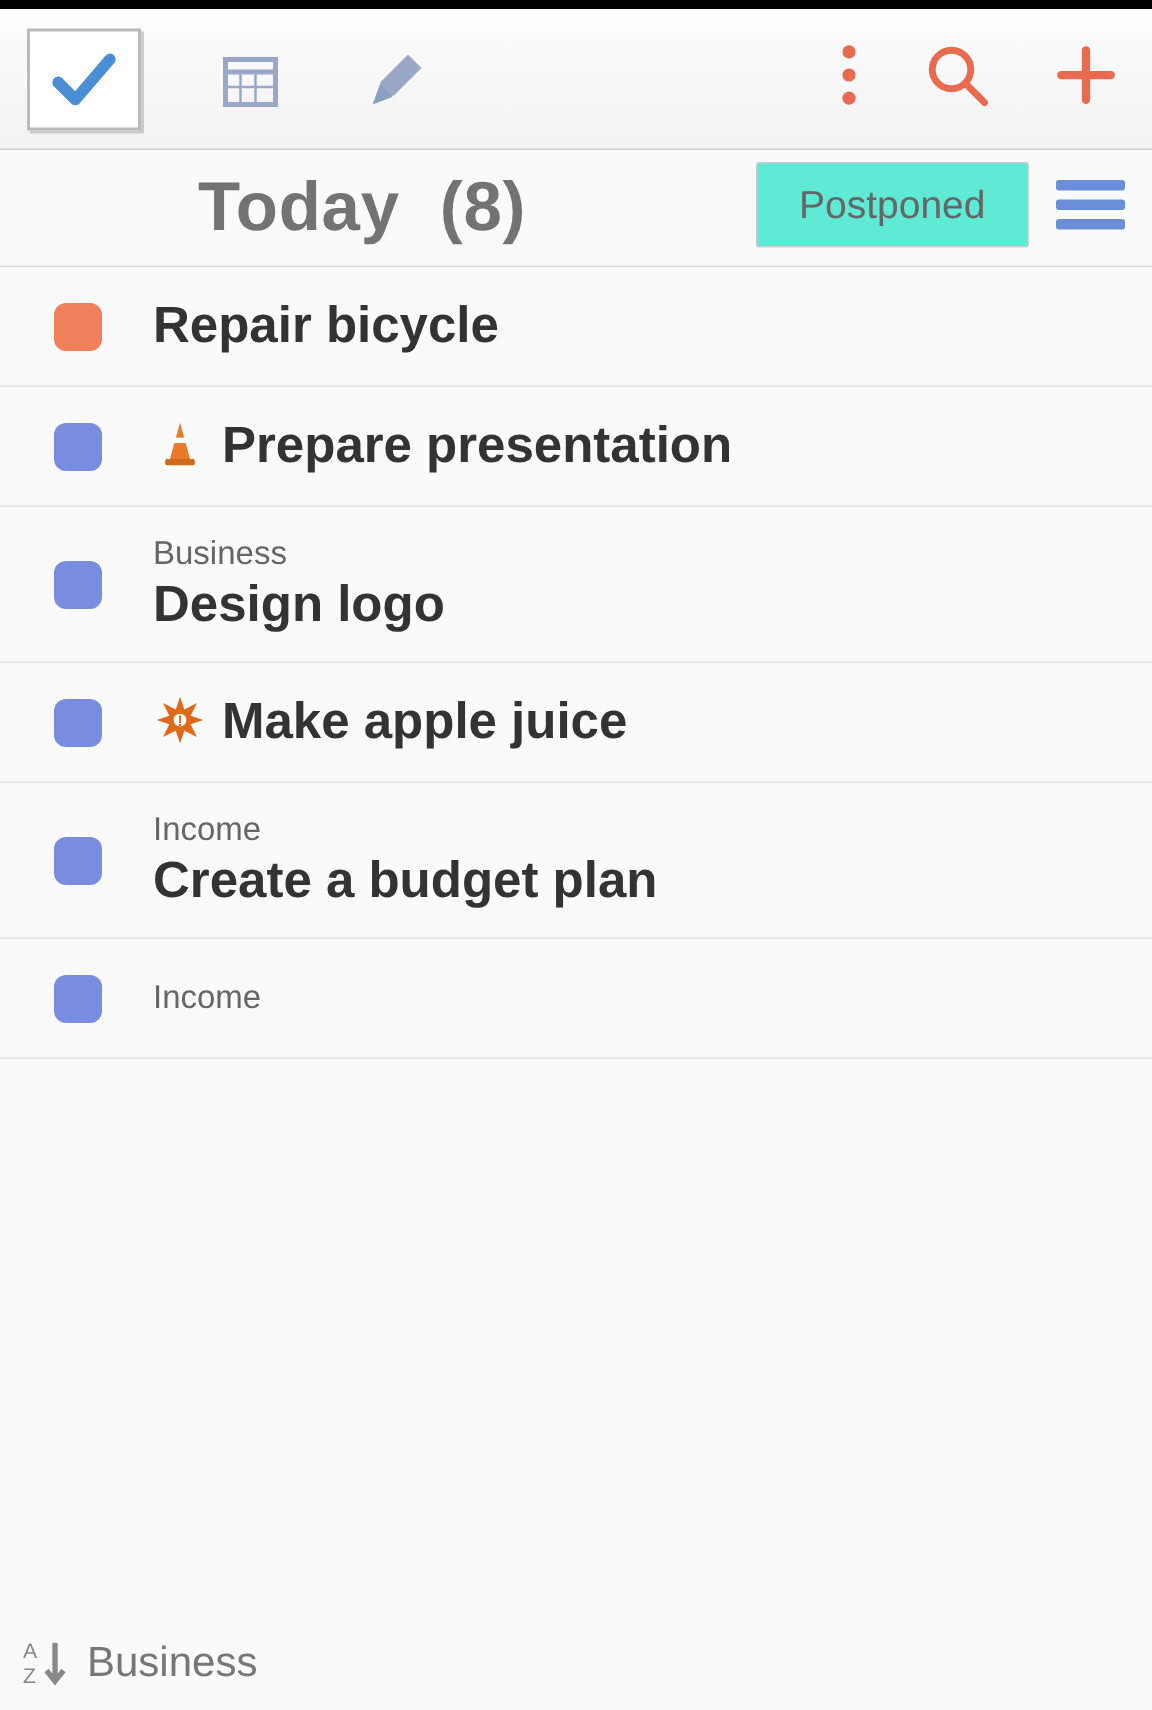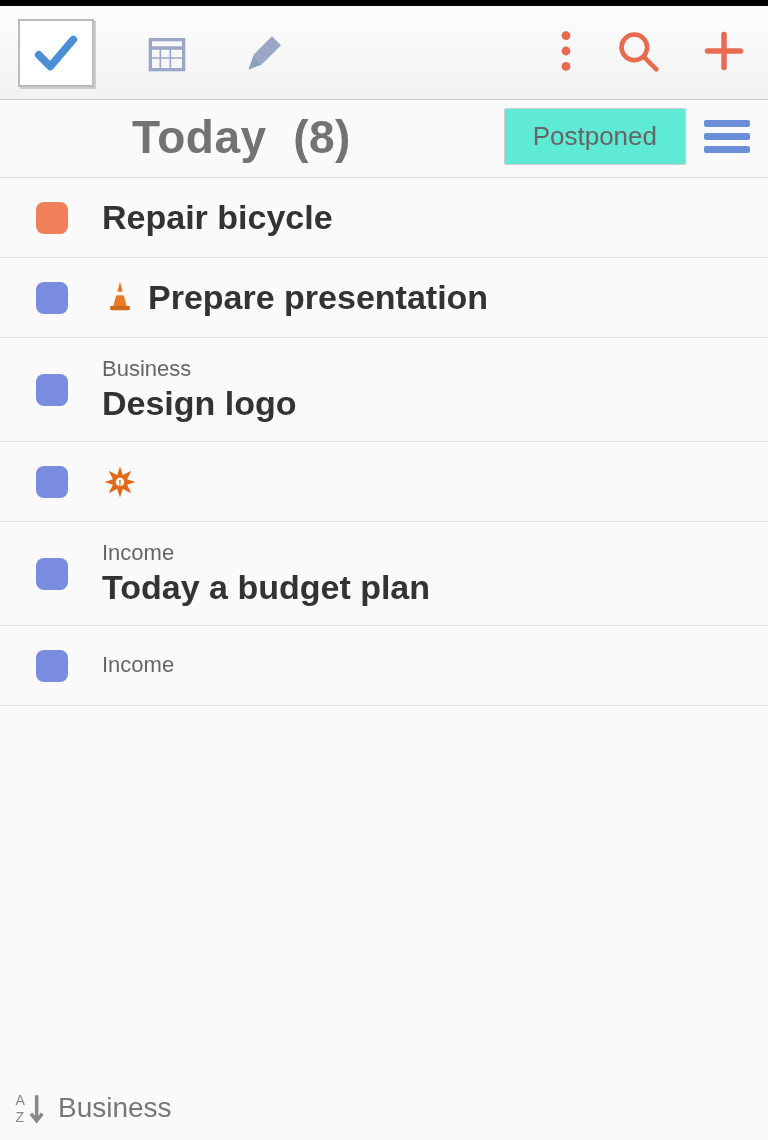--- a/index.html
+++ b/index.html
@@ -190,29 +190,30 @@
       <div class="color-box c-blue"></div>
       <div class="task-body">
         <div class="task-title-line">
           <span class="task-icon">
             <svg width="34" height="34" viewBox="0 0 24 24">
               <polygon points="12,1 14,7 20,4 17,10 23,12 17,14 20,20 14,17 12,23 10,17 4,20 7,14 1,12 7,10 4,4 10,7" fill="#e06a1a"></polygon>
               <circle cx="12" cy="12" r="3" fill="#fff"></circle>
               <text x="12" y="15" font-size="7" text-anchor="middle" fill="#e06a1a" font-weight="bold">!</text>
             </svg>
           </span>
+          <span class="task-title">Make apple juice</span>
         </div>
       </div>
     </div>
     <div class="task-row">
       <div class="color-box c-blue"></div>
       <div class="task-body">
         <div class="task-category">Income</div>
         <div class="task-title-line">
-          <span class="task-title">Today a budget plan</span>
+          <span class="task-title">Create a budget plan</span>
         </div>
       </div>
     </div>
     <div class="task-row">
       <div class="color-box c-blue"></div>
       <div class="task-body">
         <div class="task-category">Income</div>
       </div>
     </div>
   </div>

